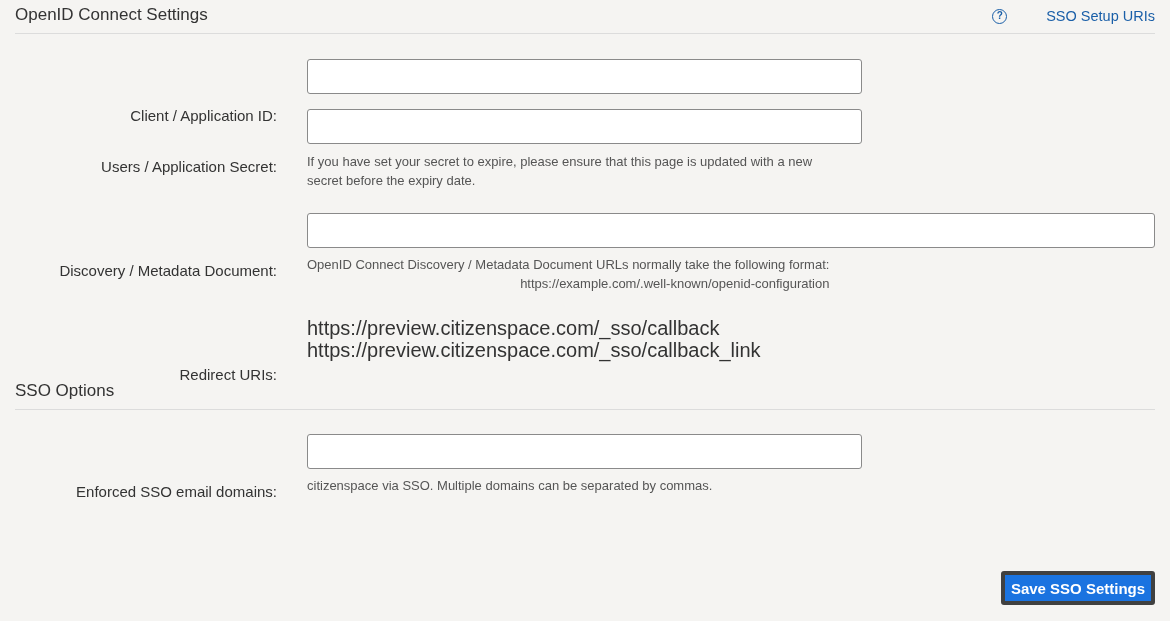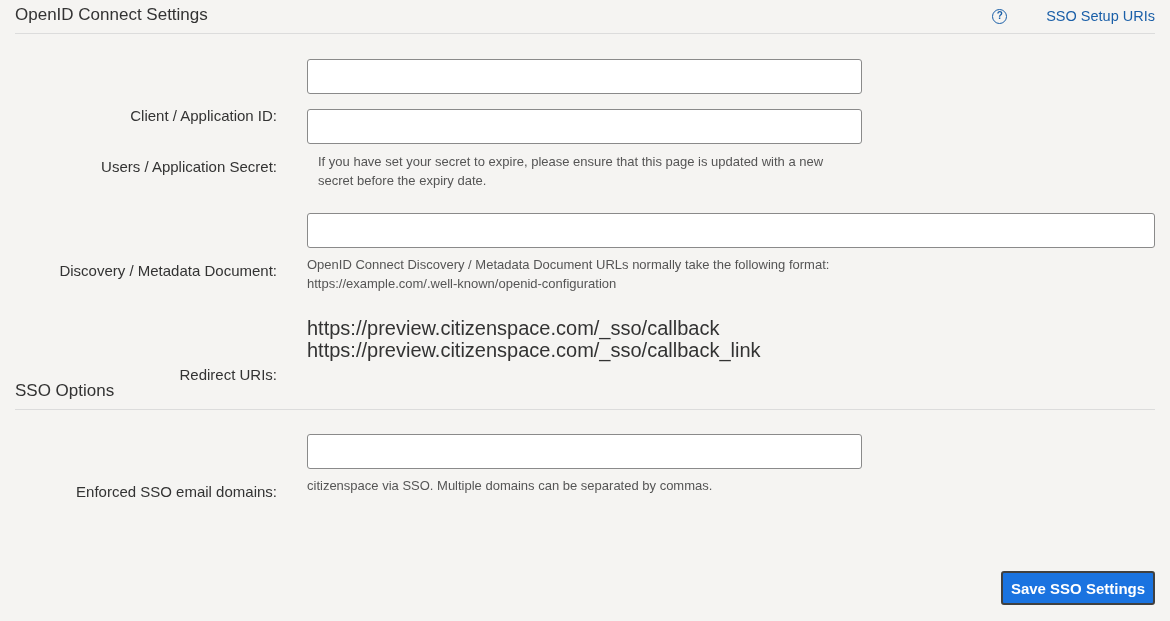--- a/index.html
+++ b/index.html
@@ -29,48 +29,48 @@
       border: 1px solid #8a8a8a; border-radius: 3px; font-size: 14px; padding: 0 8px;
       font-family: "Liberation Sans", sans-serif;
     }
     .help {
       position: absolute; left: 307px; font-size: 13px; color: #555; line-height: 19px;
     }
     .uri { position: absolute; left: 307px; font-size: 20px; color: #333; line-height: 22px; }
 
     .save-button {
       position: absolute; left: 1001px; top: 571px; width: 154px; height: 34px;
-      background: #1a73e0; color: #fff; border: 2px solid #404040; border-radius: 3px;
+      background: #1a73e0; color: #fff; border: 4px solid #404040; border-radius: 3px;
       font-size: 15px; font-weight: bold; font-family: "Liberation Sans", sans-serif; cursor: pointer;
     }
   </style>
 </head>
 <body>
 
 <div class="section-header" style="top:4px;">
   <div class="section-title">OpenID Connect Settings</div>
   <a class="guide-link" href="#">
     <span class="icon">?</span>
     <span>SSO Setup URIs</span>
   </a>
 </div>
 
 <div class="label" style="top:67px;">Client / Application ID:</div>
 <input class="input" style="top: 59px; width: 555px;" type="text" value="">
 
 <div class="label" style="top:118px;">Users / Application Secret:</div>
 <input class="input" style="top: 109px; width: 555px;" type="text" value="">
-<div class="help" style="top:152px;margin-left:11px;">
+<div class="help" style="top:152px;">
   <div>If you have set your secret to expire, please ensure that this page is updated with a new</div>
   <div>secret before the expiry date.</div>
 </div>
 
 <div class="label" style="top:222px;">Discovery / Metadata Document:</div>
 <input class="input" style="top: 213px; width: 848px;" type="text" value="">
-<div class="help" style="top:255px;">
+<div class="help" style="top:255px;text-align:right;">
   <div>OpenID Connect Discovery / Metadata Document URLs normally take the following format:</div>
   <div>https://example.com/.well-known/openid-configuration</div>
 </div>
 
 <div class="label" style="top:326px;">Redirect URIs:</div>
 <div class="uri" style="top:317px;">
   <div>https://preview.citizenspace.com/_sso/callback</div>
   <div>https://preview.citizenspace.com/_sso/callback_link</div>
 </div>
 

